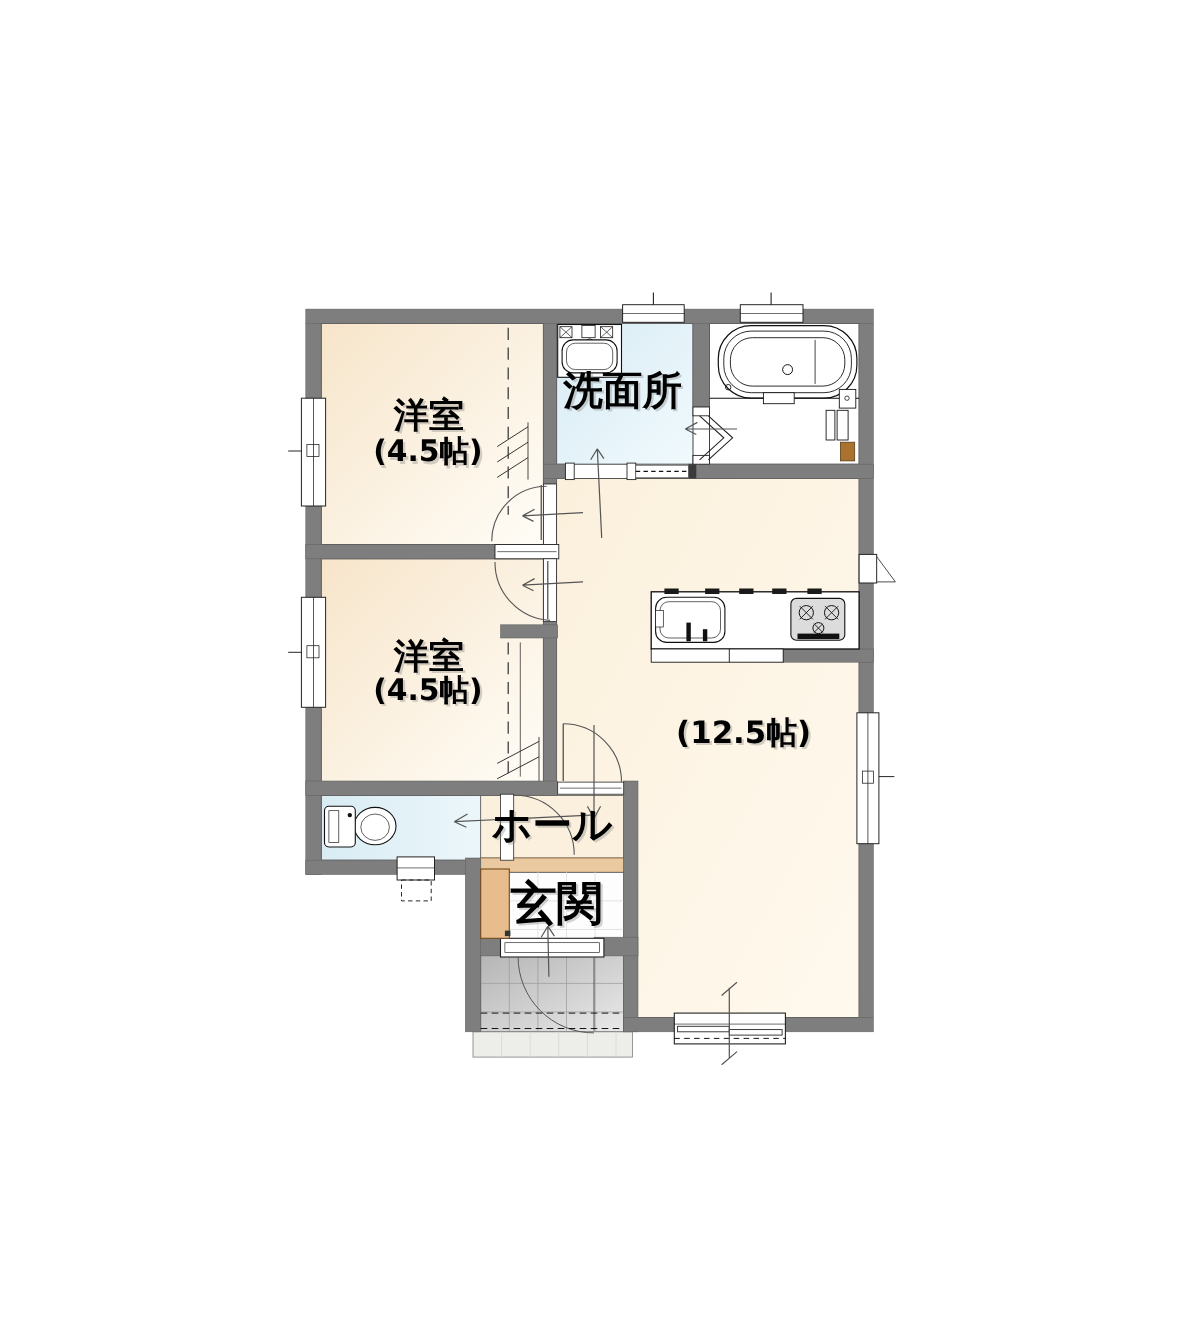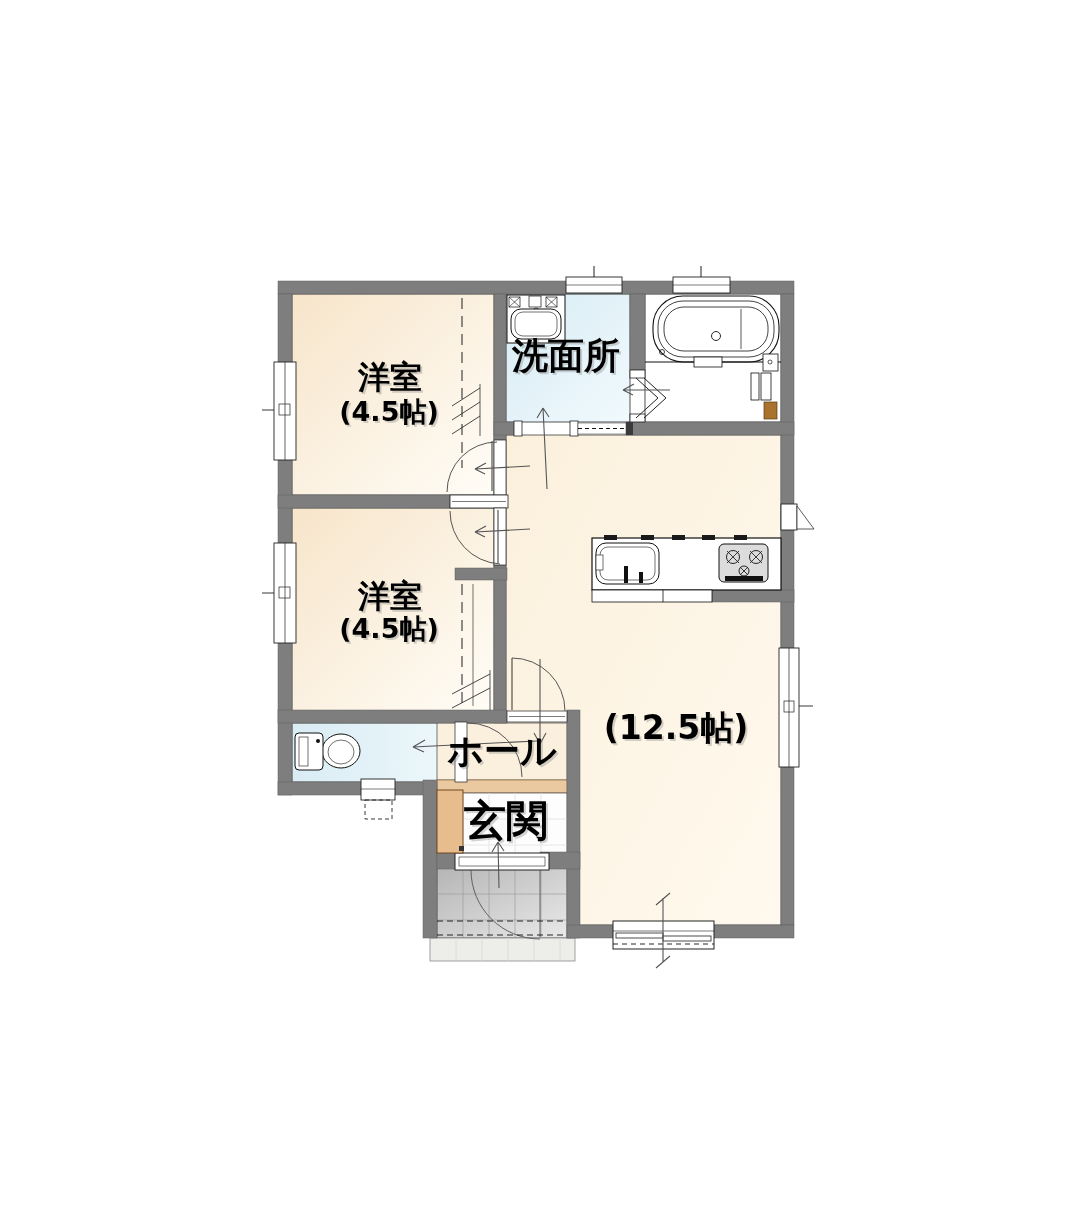--- a/index.html
+++ b/index.html
@@ -304,19 +304,19 @@
 </svg>
 
 <div class="lbl" style="left:390px;top:377px;font-size:32px">洋室</div>
 <div class="lbl" style="left:389px;top:411px;font-size:27px">(4.5帖)</div>
 
 <div class="lbl" style="left:390px;top:596px;font-size:32px">洋室</div>
 <div class="lbl" style="left:389px;top:628px;font-size:27px">(4.5帖)</div>
 
 <div class="lbl" style="left:566px;top:356px;font-size:36px">洗面所</div>
 
-<div class="lbl" style="left:676px;top:727px;font-size:33px">(12.5帖)</div>
+<div class="lbl" style="left:676px;top:666px;font-size:28px">(12.5帖)</div>
 
 <div class="lbl" style="left:502px;top:751px;font-size:36px">ホール</div>
 
 <div class="lbl" style="left:506px;top:821px;font-size:42px">玄関</div>
 
 </div>
 
 </body></html>

